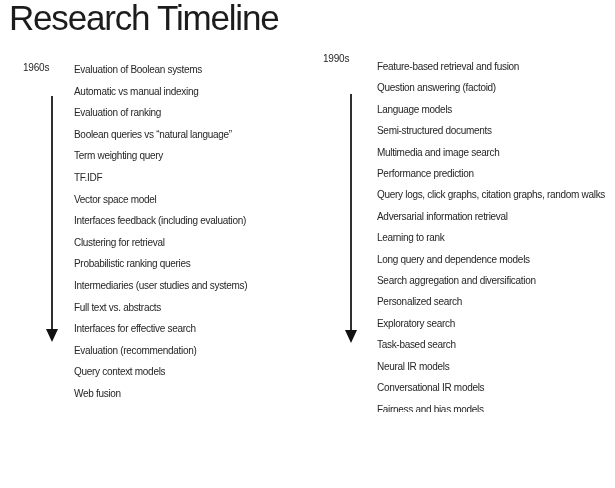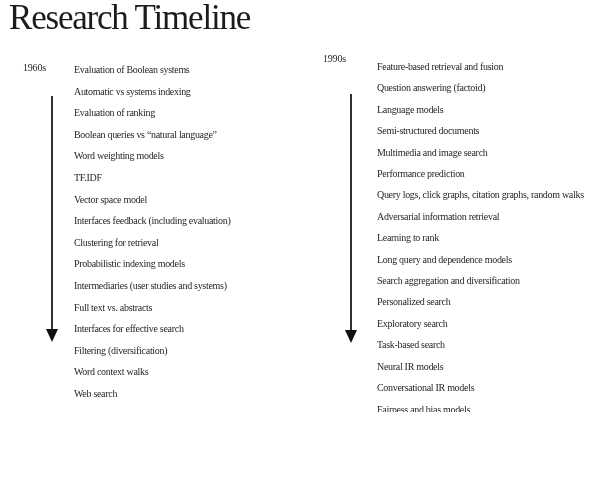--- a/index.html
+++ b/index.html
@@ -1,18 +1,18 @@
 <!DOCTYPE html>
 <html><head>
 <meta charset="utf-8">
 <style>
   html,body{margin:0;padding:0;background:#ffffff;}
   .slide{
     position:relative;width:615px;height:412px;background:#ffffff;
-    font-family:Liberation Serif, serif;overflow:hidden;
+    font-family:Liberation Sans, sans-serif;overflow:hidden;
   }
   .title{
     position:absolute;left:9px;top:-2px;margin:0;
     font-size:35px;font-weight:400;letter-spacing:-1.2px;color:#1c1c1c;
     white-space:nowrap;
   }
   .era{
     position:absolute;font-size:10px;color:#262626;letter-spacing:-0.2px;
   }
   .era-1960s{left:23px;top:62px;}
@@ -43,35 +43,35 @@
 
   <h1 class="title">Research Timeline</h1>
 
   <div class="era era-1960s">1960s</div>
   <div class="arrow arrow-left">
     <div class="shaft"></div>
     <div class="head"></div>
   </div>
   <div class="col col-left">
       <div class="item">Evaluation of Boolean systems</div>
-      <div class="item">Automatic vs systems indexing</div>
+      <div class="item">Automatic vs manual indexing</div>
       <div class="item">Evaluation of ranking</div>
       <div class="item">Boolean queries vs “natural language”</div>
-      <div class="item">Word weighting models</div>
+      <div class="item">Term weighting query</div>
       <div class="item">TF.IDF</div>
       <div class="item">Vector space model</div>
       <div class="item">Interfaces feedback (including evaluation)</div>
       <div class="item">Clustering for retrieval</div>
-      <div class="item">Probabilistic indexing models</div>
+      <div class="item">Probabilistic ranking queries</div>
       <div class="item">Intermediaries (user studies and systems)</div>
       <div class="item">Full text vs. abstracts</div>
       <div class="item">Interfaces for effective search</div>
-      <div class="item">Filtering (diversification)</div>
-      <div class="item">Word context walks</div>
-      <div class="item">Web search</div>
+      <div class="item">Evaluation (recommendation)</div>
+      <div class="item">Query context models</div>
+      <div class="item">Web fusion</div>
     </div>
 
   <div class="era era-1990s">1990s</div>
   <div class="arrow arrow-right">
     <div class="shaft"></div>
     <div class="head"></div>
   </div>
   <div class="col col-right">
       <div class="item">Feature-based retrieval and fusion</div>
       <div class="item">Question answering (factoid)</div>

